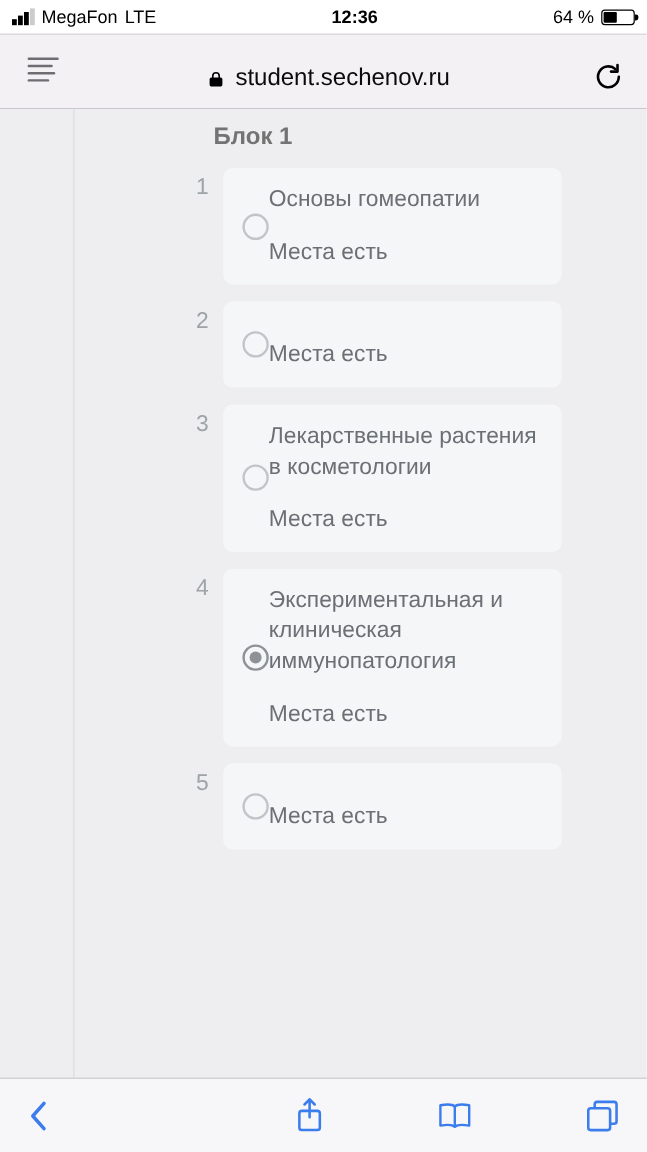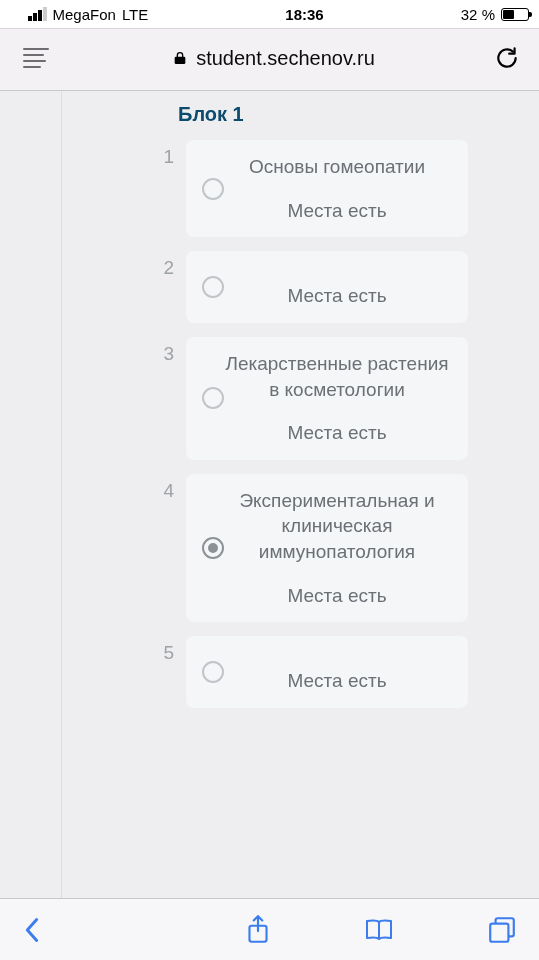--- a/index.html
+++ b/index.html
@@ -14,21 +14,20 @@
   .status-bar {
     height: 28px;
     display: flex;
     align-items: center;
     justify-content: space-between;
     padding: 10px 10px;
     font-size: 15px;
     font-weight: 500;
     color: #000;
     background: #fff;
-    margin-left: 18px;
   }
   .status-left, .status-right { display: flex; align-items: center; gap: 6px; }
   .signal-bars {
     display: inline-flex; align-items: flex-end; gap: 1.5px;
   }
   .signal-bars span {
     width: 3.5px; background: #000; display: inline-block;
   }
   .signal-bars span:nth-child(1){height:5px}
   .signal-bars span:nth-child(2){height:8px}
@@ -46,21 +45,21 @@
     position:absolute; left:1px; top:1px; bottom:1px; width:42%;
     background:#000; border-radius:1px;
   }
   
   .browser-bar {
     background: #f3f1f4;
     border-top: 0.5px solid #d7d5d9;
     border-bottom: 0.5px solid #c9c7cb;
     padding: 10px 12px 13px;
     display: flex;
-    align-items: center;
+    align-items: flex-end;
     gap: 14px;
   }
   .tabs-btn {
     width: 48px; height: 38px; display:flex; align-items:center; justify-content:center;
   }
   .tabs-lines {
     display:flex; flex-direction:column; gap:4px; align-items:flex-start;
   }
   .tabs-lines span{ height:2px; background:#6e6e72; border-radius:1px;}
   .tabs-lines span:nth-child(1){width:26px}
@@ -91,21 +90,21 @@
   }
   .vline {
     width:1px; background:#dcdde0; height:100%;
   }
   .main {
     flex:1; padding: 8px 10px 0 0;
   }
   .block-title {
     font-size: 20px;
     font-weight: 700;
-    color:#0c4a6e;
+    color:#737373;
     padding: 4px 0 14px 116px;
   }
   .option-row {
     display:flex;
     align-items:flex-start;
     gap: 12px;
     margin-bottom: 14px;
   }
   .num {
     width: 24px;
@@ -116,21 +115,20 @@
     margin-left: 88px;
   }
   .card {
     flex:1;
     background:#f5f6f8;
     border-radius:8px;
     padding: 14px 18px 14px 16px;
     display:flex;
     align-items:center;
     max-width: 282px;
-    text-align: center;
   }
   .radio {
     width:22px; height:22px; border-radius:50%;
     border: 2px solid #c1c5c9;
     flex-shrink:0;
     display:flex;align-items:center;justify-content:center;
   }
   .radio.selected{
     border-color:#8d9297;
   }
@@ -170,23 +168,23 @@
   <div class="status-left">
     <span class="signal-bars">
       <span></span>
         <span></span>
         <span></span>
         <span></span>
     </span>
     <span>MegaFon</span>
     <span>LTE</span>
   </div>
-  <div style="font-weight:600">18:36</div>
+  <div style="font-weight:600">12:36</div>
   <div class="status-right">
-    <span>32 %</span>
+    <span>64 %</span>
     <span class="battery">
         <span class="battery-fill"></span>
       </span>
   </div>
 </div>
 
 <div class="browser-bar">
   <div class="tabs-btn">
     <div class="tabs-lines">
       <span></span>

